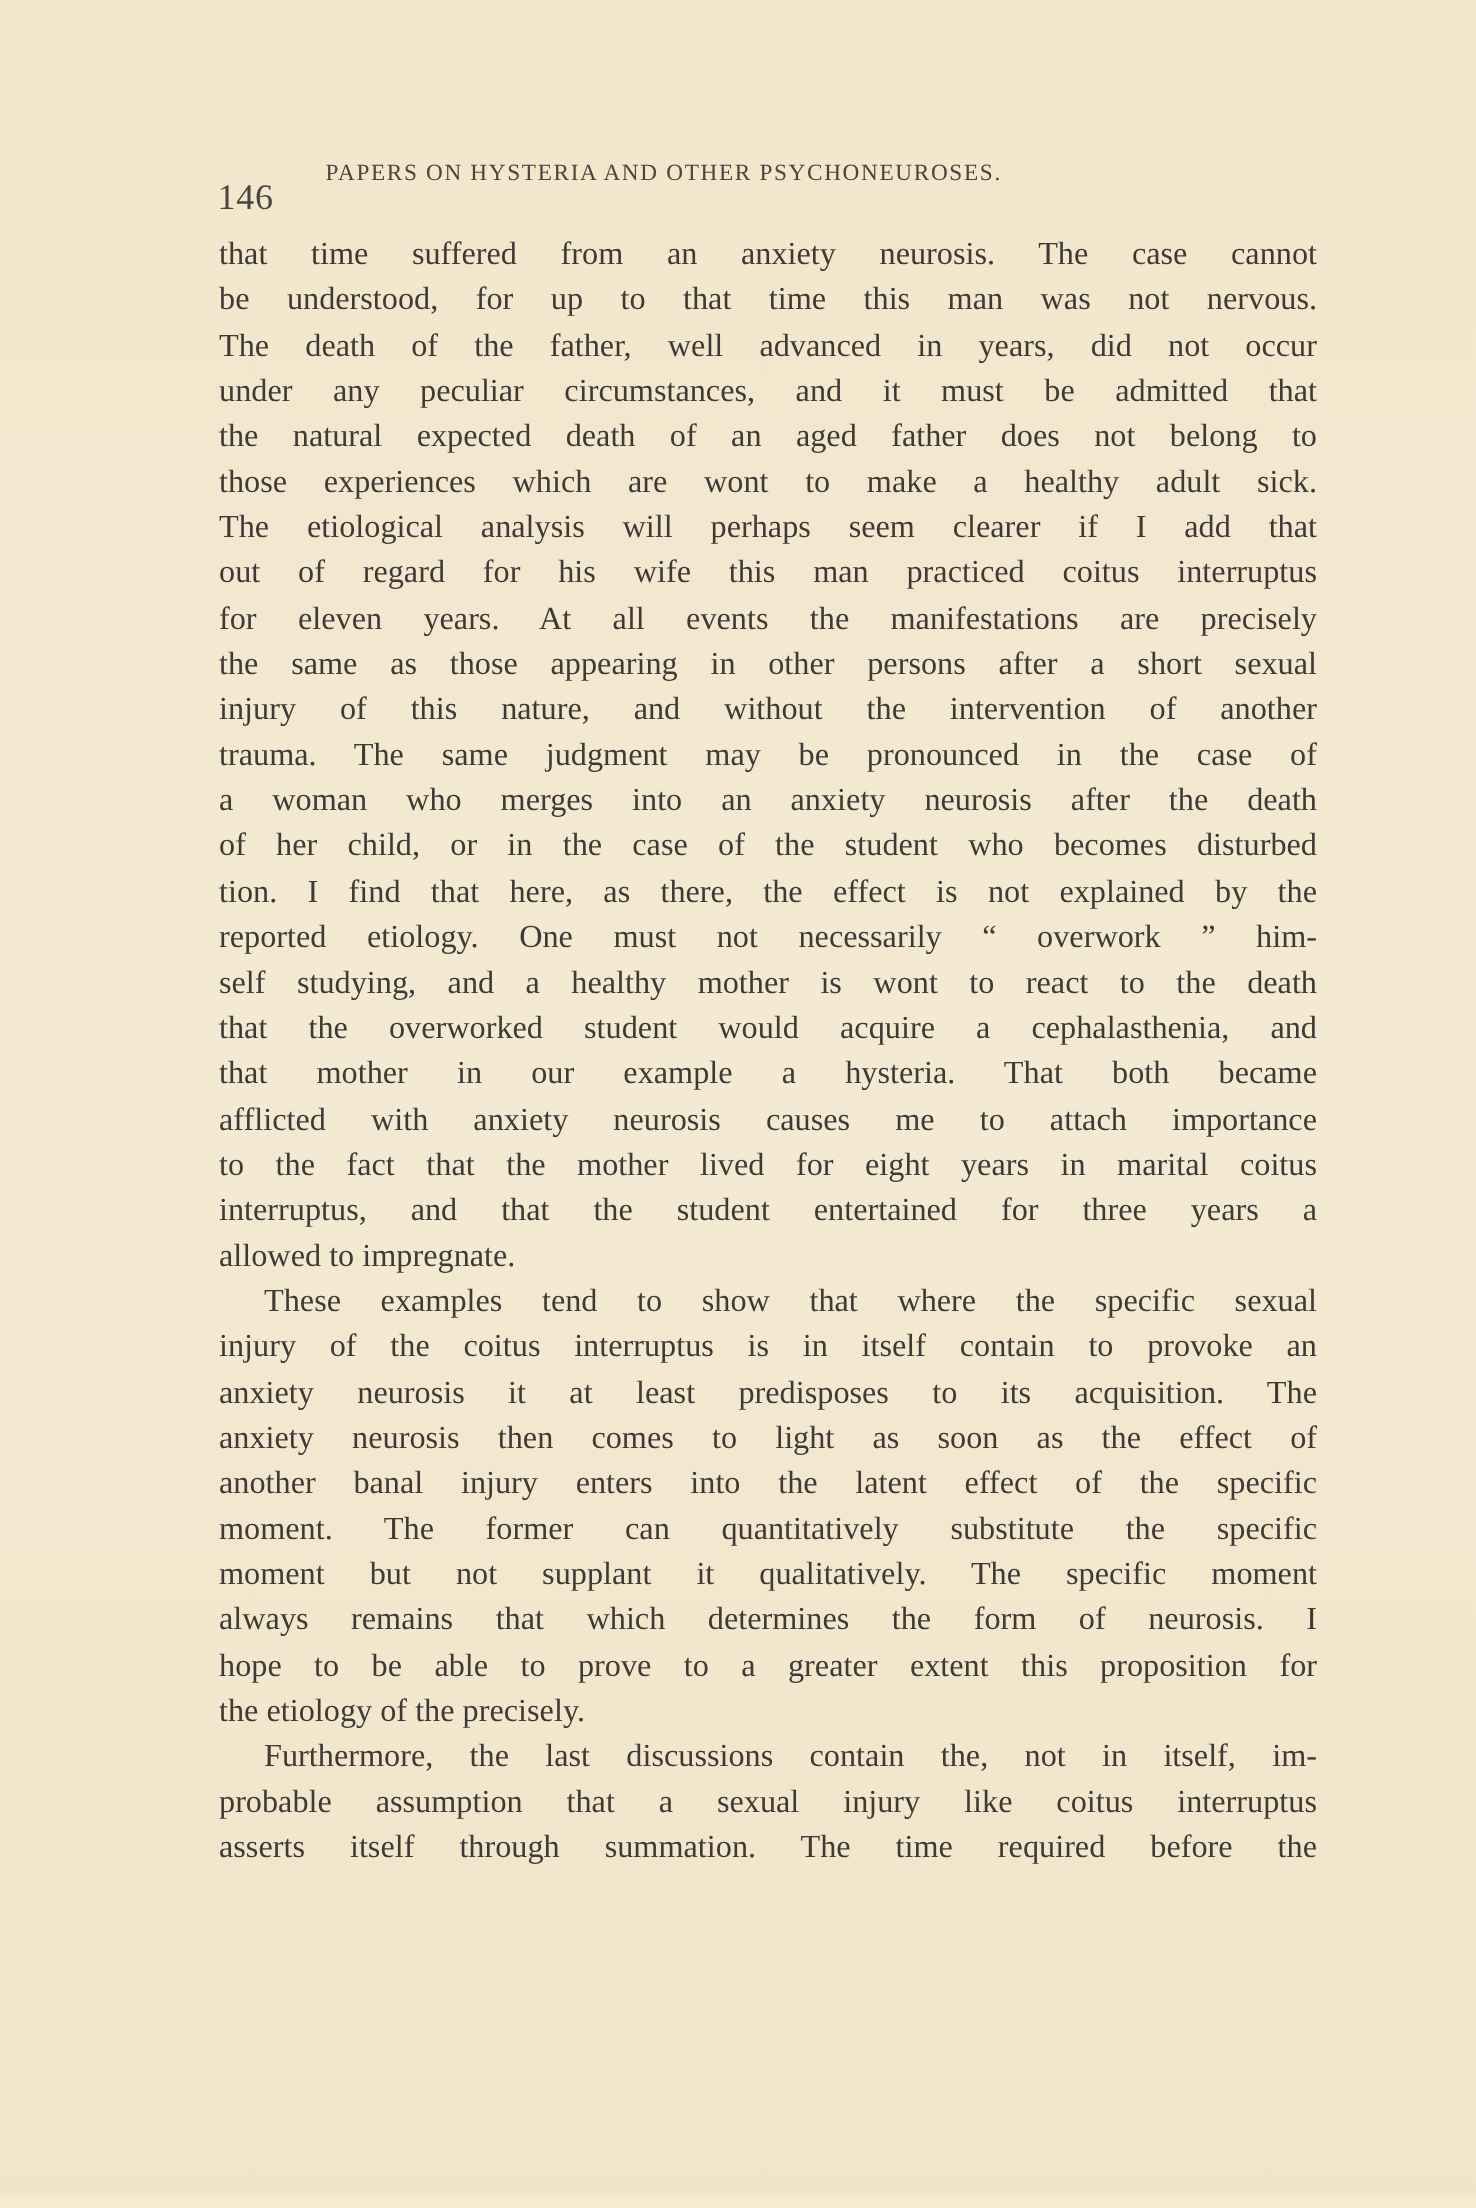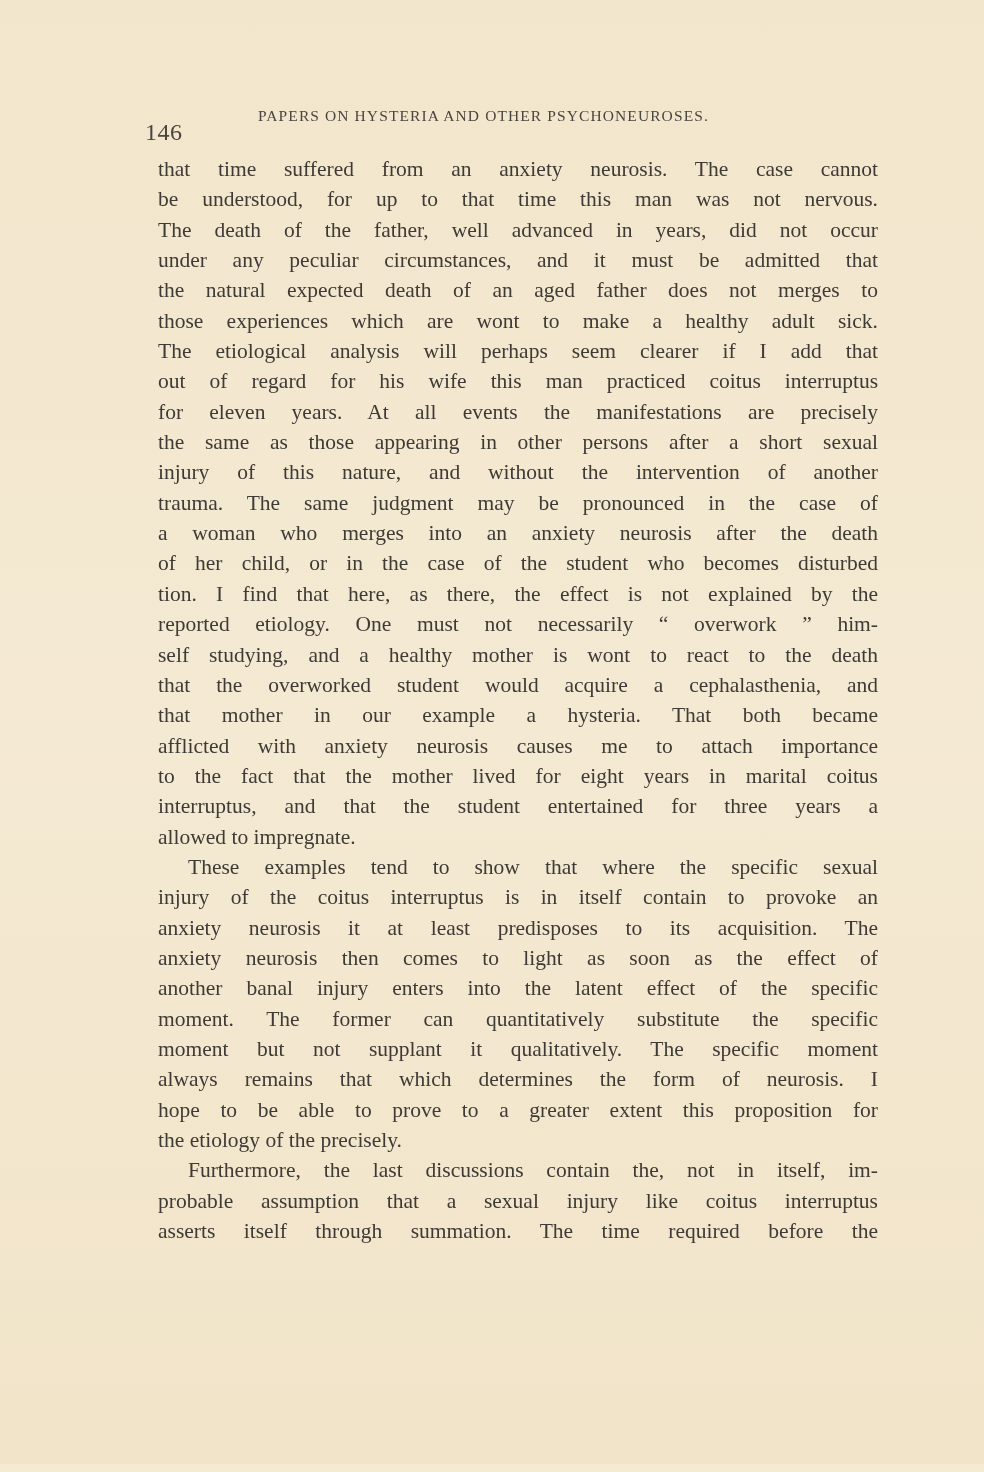--- a/index.html
+++ b/index.html
@@ -49,40 +49,38 @@
       text-align: center;
     }
     .header-title {
       position: absolute;
       left: 72px;
       top: 4px;
       font-size: 15.5px;
       line-height: 24px;
       letter-spacing: 1.1px;
       text-transform: uppercase;
-      margin-left: 41px;
     }
     .body-text {
       position: absolute;
       left: 146px;
       top: 154px;
       width: 732px;
       font-family: "Liberation Serif", "DejaVu Serif", serif;
       font-size: 21.5px;
       color: #3e3a36;
     }
     .line {
       display: block;
       height: 30.35px;
       line-height: 30.35px;
       text-align: justify;
       text-align-last: justify;
       white-space: nowrap;
       overflow: visible;
-      margin-left: 12px;
     }
     .line.last {
       text-align-last: left;
     }
     .line.indent {
       padding-left: 30px;
     }
   </style>
 </head>
 <body>
@@ -94,21 +92,21 @@
     <span class="header-title">PAPERS ON HYSTERIA AND OTHER PSYCHONEUROSES.</span>
   </div>
 
   <div class="body-text">
 
     <div class="paragraph">
       <span class="line">that time suffered from an anxiety neurosis.  The case cannot</span>
       <span class="line">be understood, for up to that time this man was not nervous.</span>
       <span class="line">The death of the father, well advanced in years, did not occur</span>
       <span class="line">under any peculiar circumstances, and it must be admitted that</span>
-      <span class="line">the natural expected death of an aged father does not merges to</span>
+      <span class="line">the natural expected death of an aged father does not belong to</span>
       <span class="line">those experiences which are wont to make a healthy adult sick.</span>
       <span class="line">The etiological analysis will perhaps seem clearer if I add that</span>
       <span class="line">out of regard for his wife this man practiced coitus interruptus</span>
       <span class="line">for eleven years.  At all events the manifestations are precisely</span>
       <span class="line">the same as those appearing in other persons after a short sexual</span>
       <span class="line">injury of this nature, and without the intervention of another</span>
       <span class="line">trauma.  The same judgment may be pronounced in the case of</span>
       <span class="line">a woman who merges into an anxiety neurosis after the death</span>
       <span class="line">of her child, or in the case of the student who becomes disturbed</span>
       <span class="line">tion.  I find that here, as there, the effect is not explained by the</span>

